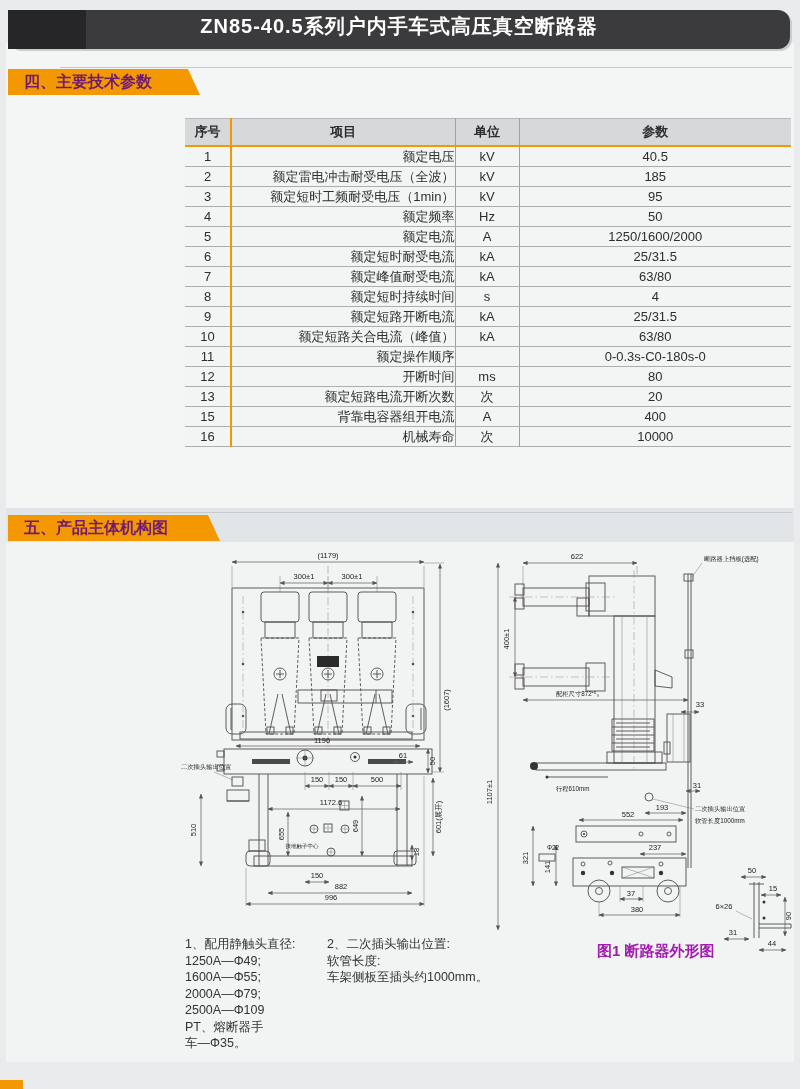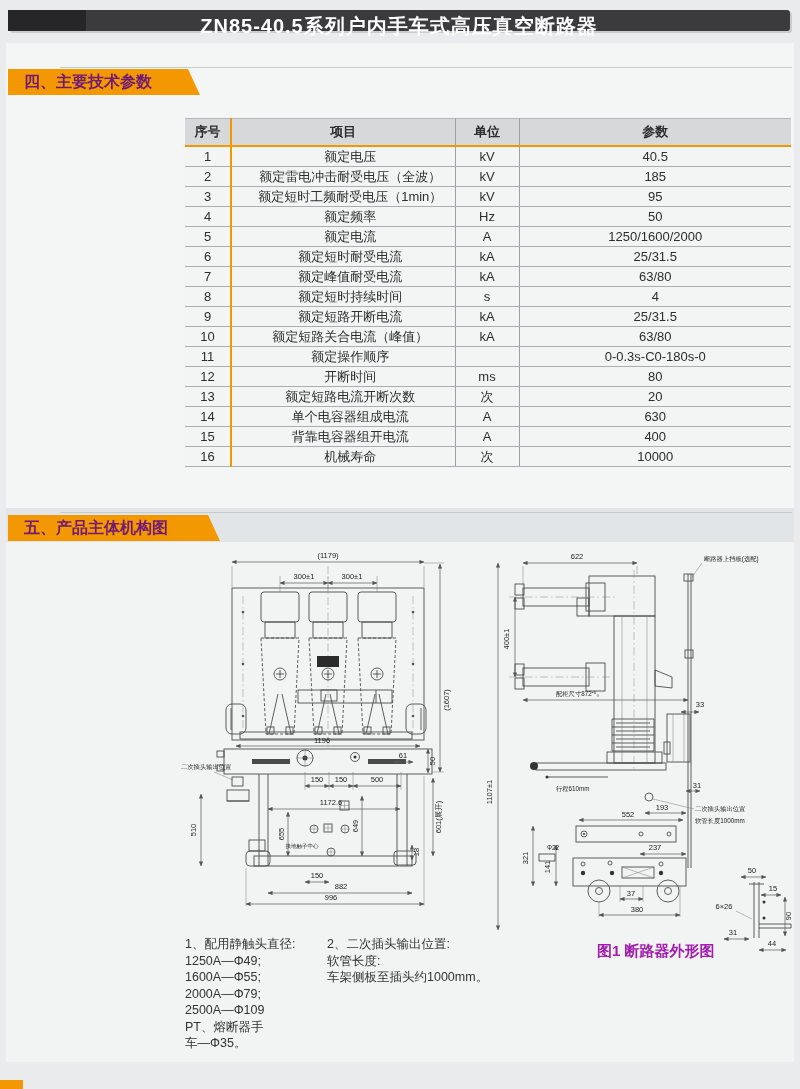--- a/index.html
+++ b/index.html
@@ -1,38 +1,38 @@
 <!DOCTYPE html>
 <html><head>
 <meta charset="utf-8">
 <style>
   html,body{margin:0;padding:0;}
   body{width:800px;height:1089px;position:relative;background:#e9ebec;
        font-family:"Liberation Sans",sans-serif;overflow:hidden;}
   .panel-top{position:absolute;left:6px;top:43px;width:788px;height:465px;background:#f4f5f5;}
   .panel-mid{position:absolute;left:6px;top:508px;width:788px;height:34px;background:#e2e5e7;}
   .panel-draw{position:absolute;left:6px;top:542px;width:788px;height:520px;background:#f2f3f3;}
-  .title-bar{position:absolute;left:8px;top:10px;width:782px;height:21px;background:#3b3b3d;
-             border-radius:3px;box-shadow:2px 2px 0 #c9cdd0;}
+  .title-bar{position:absolute;left:8px;top:10px;width:782px;height:39px;background:#3b3b3d;
+             border-radius:12px;box-shadow:2px 2px 0 #c9cdd0;}
   .title-bar .cap{position:absolute;left:0;top:0;bottom:0;width:78px;background:#262628;}
   .title-bar .txt{position:absolute;left:0;right:0;top:0;line-height:33px;text-align:center;
              color:#ffffff;font-size:20px;font-weight:bold;letter-spacing:1px;}
   .sec-line{position:absolute;height:1px;background:#c5cacd;}
   .sec-hdr{position:absolute;left:8px;height:26px;background:#f39800;color:#701a75;
            font-size:16px;font-weight:bold;line-height:26px;padding-left:16px;
            clip-path:polygon(0 0,calc(100% - 12px) 0,100% 100%,0 100%);}
   .sec-hdr.s4{top:69px;width:176px;}
   .sec-hdr.s5{top:515px;width:196px;}
   table.ptable{position:absolute;left:185px;top:118px;width:606px;border-collapse:collapse;
            table-layout:fixed;font-size:13px;color:#2d2d2e;background:#f3f4f4;border-top:1px solid #b3b8bb;}
   table.ptable th{background:#d7d8d9;font-weight:bold;height:26px;border-bottom:2px solid #f39800;
            text-align:center;padding:0;}
   table.ptable td{height:19px;border-bottom:1px solid #a9aeb1;text-align:center;padding:0;}
   table.ptable tr>*:nth-child(2){border-left:2px solid #f39800;}
-  table.ptable td:nth-child(2){text-align:center;padding-left:14px;}
+  table.ptable td:nth-child(2){text-align:right;padding-left:14px;}
   table.ptable tr>*:nth-child(3),table.ptable tr>*:nth-child(4){border-left:1px solid #9ba1a5;}
   .notes{position:absolute;top:936px;font-size:12.5px;color:#333;line-height:16.5px;}
   .notes.n1{left:185px;width:128px;}
   .notes.n2{left:327px;width:250px;}
   .fig-caption{position:absolute;left:597px;top:942px;font-size:15px;font-weight:bold;color:#a21caf;}
   .corner-mark{position:absolute;left:0;top:1080px;width:23px;height:9px;background:#f39800;}
   
   svg .s{stroke:#4d4d4d;stroke-width:.9;fill:none;}
   svg .t{stroke:#7a7a7a;stroke-width:.5;fill:none;}
   svg .d{stroke:#5a5a5a;stroke-width:.7;fill:none;}
@@ -148,26 +148,20 @@
           <td>12</td>
           <td>开断时间</td>
           <td>ms</td>
           <td>80</td>
         </tr>
         <tr>
           <td>13</td>
           <td>额定短路电流开断次数</td>
           <td>次</td>
           <td>20</td>
-        </tr>
-        <tr>
-          <td>14</td>
-          <td>单个电容器组成电流</td>
-          <td>A</td>
-          <td>630</td>
         </tr>
         <tr>
           <td>15</td>
           <td>背靠电容器组开电流</td>
           <td>A</td>
           <td>400</td>
         </tr>
         <tr>
           <td>16</td>
           <td>机械寿命</td>

